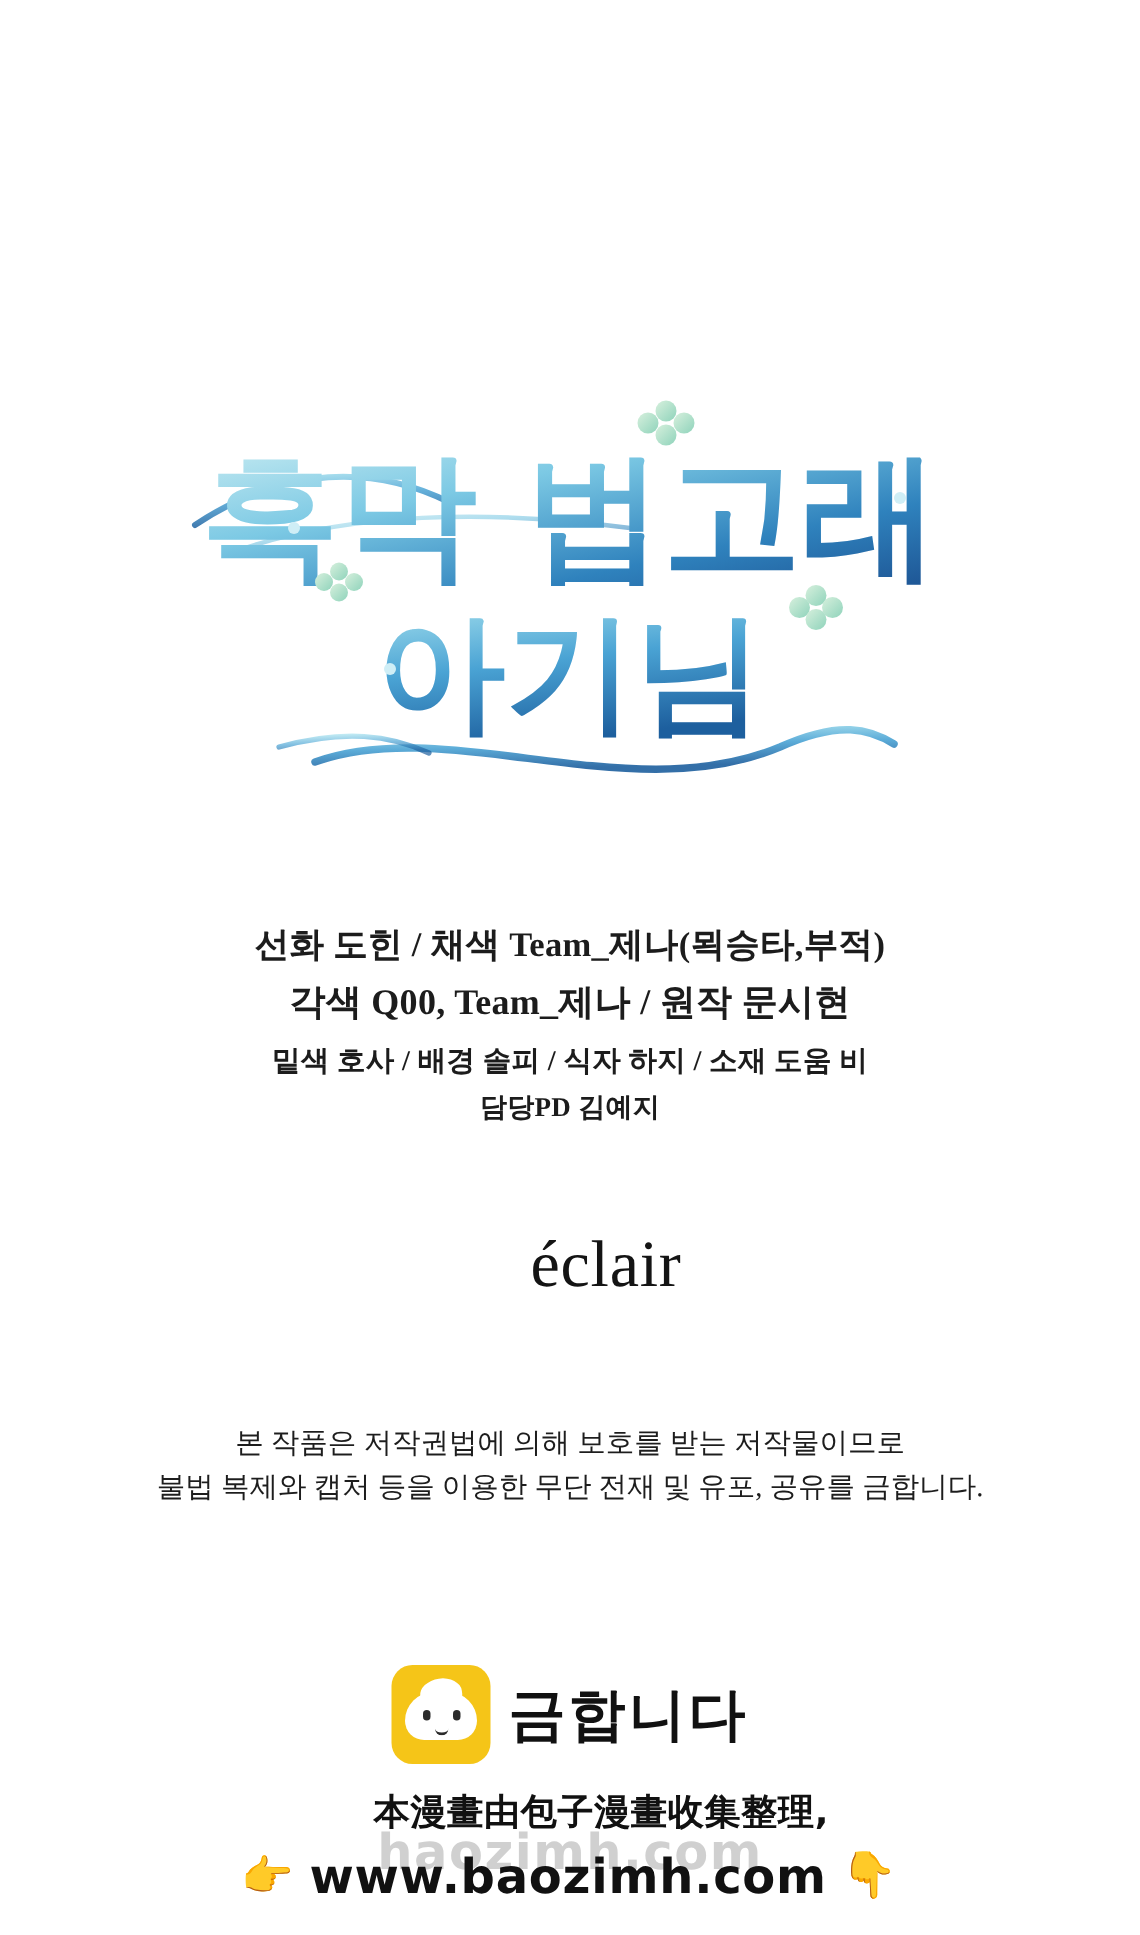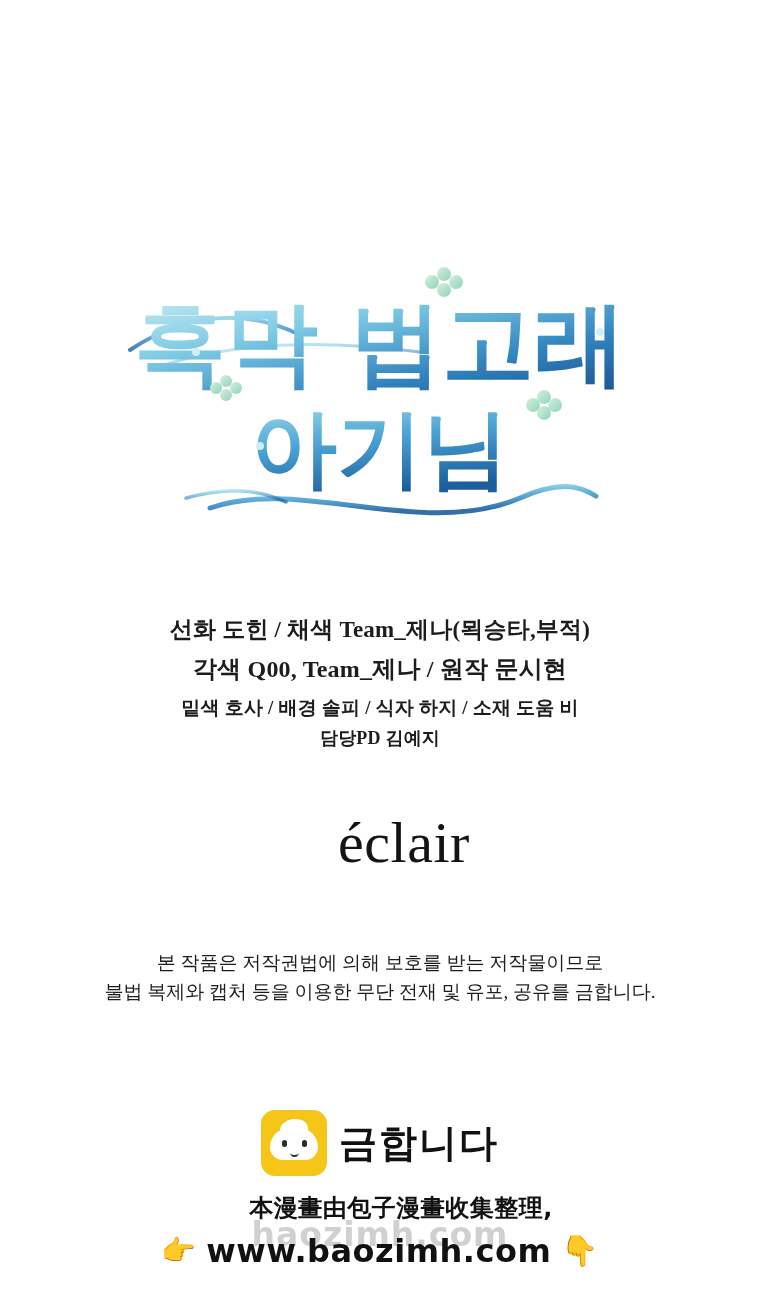--- a/index.html
+++ b/index.html
@@ -48,21 +48,21 @@
   
   .brand {
     position: absolute;
     top: 818px;
     left: 0;
     width: 760px;
     text-align: center;
   }
   .brand-name {
     font-family: "Liberation Serif", "DejaVu Serif", serif;
-    font-size: 58px;
+    font-size: 44px;
     letter-spacing: 0.5px;
     color: #141414;
     line-height: 50px;
     padding-left: 48px;
   }
   .brand-sub {
     margin-top: 8px;
     font-family: "Liberation Serif", "DejaVu Serif", serif;
     font-weight: bold;
     font-size: 19px;

